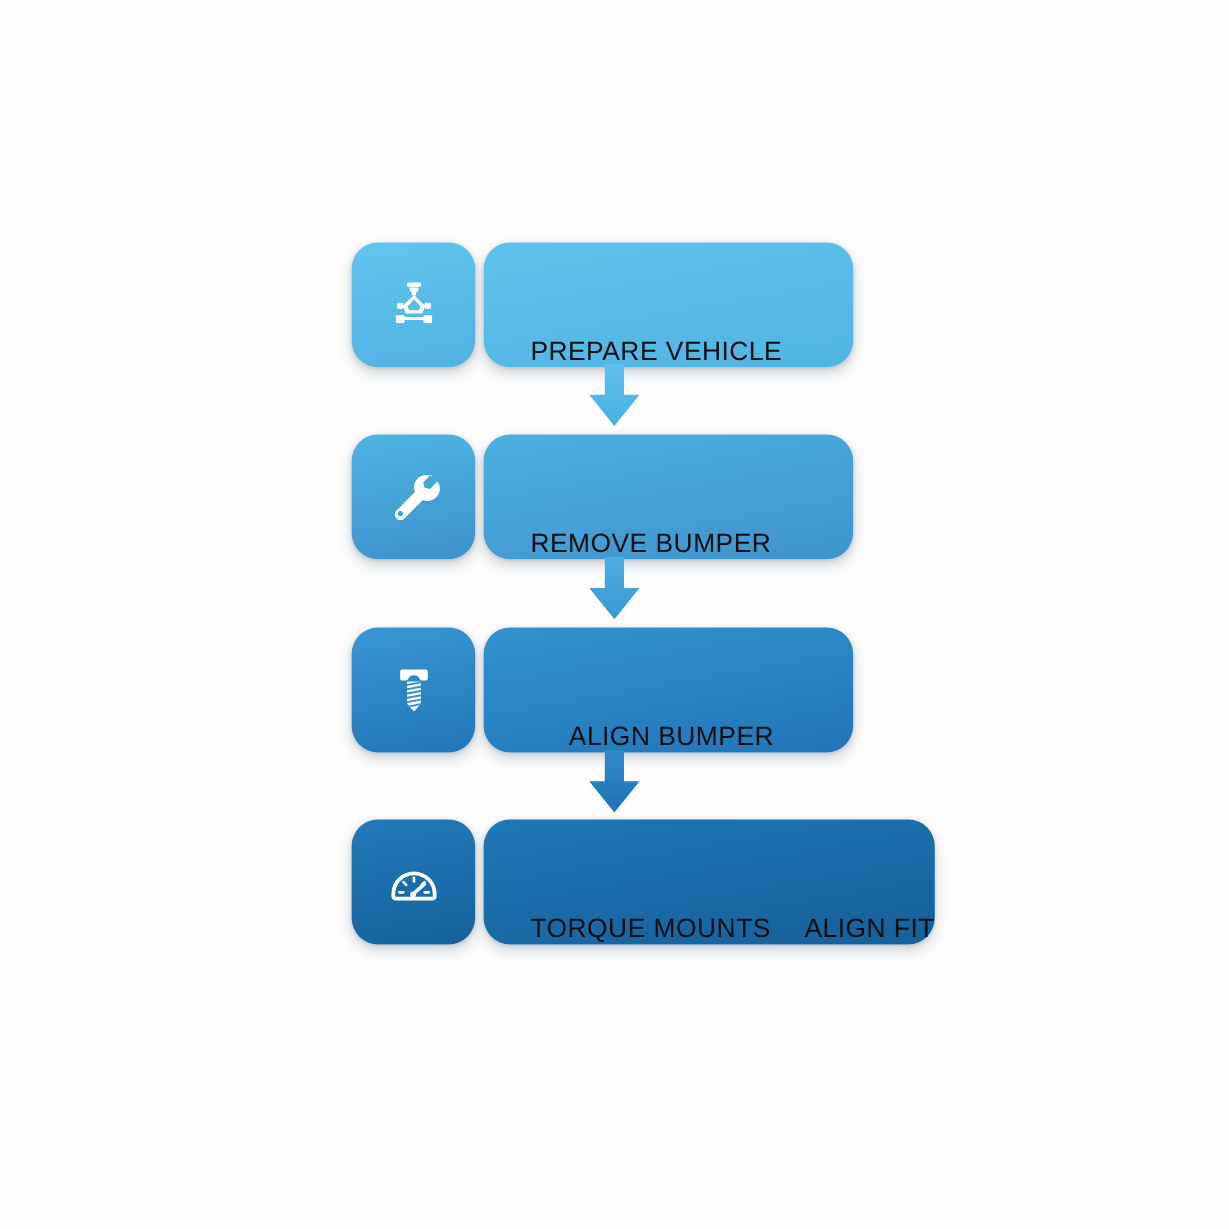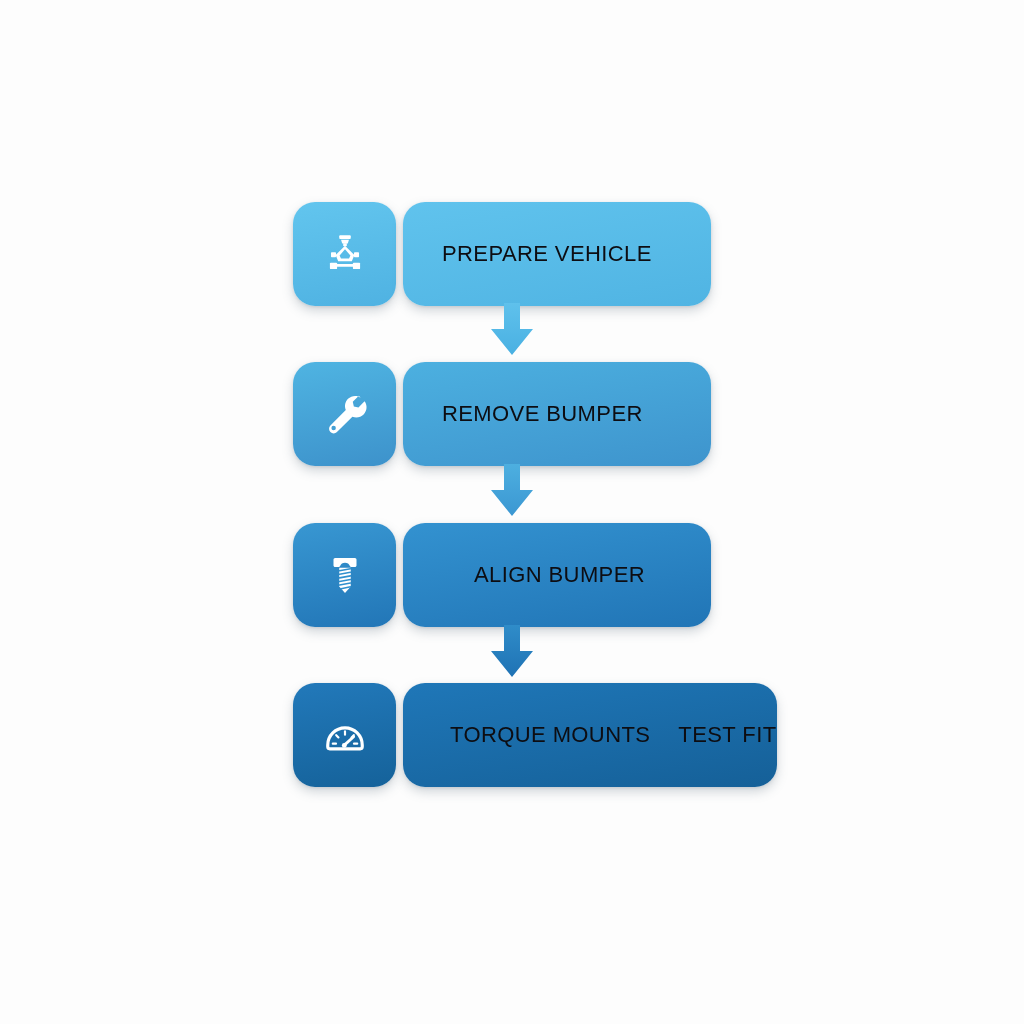--- a/index.html
+++ b/index.html
@@ -41,21 +41,21 @@
     box-shadow: 0 5px 11px rgba(110,125,140,0.30),
                 0 1px 3px rgba(110,125,140,0.20);
   }
 
   .label-pane {
     position: relative;
     margin-left: 7px;
     flex: 1 1 auto;
     border-radius: 22px;
     display: flex;
-    align-items: center;
+    align-items: flex-end;
     box-shadow: 0 5px 11px rgba(110,125,140,0.30),
                 0 1px 3px rgba(110,125,140,0.20);
   }
 
   .label-pane .texts {
     display: flex;
     align-items: center;
     padding-left: 39px;
     gap: 28px;
     white-space: nowrap;
@@ -72,21 +72,21 @@
   .s1 .icon-pane  { background: linear-gradient(170deg, #62c5ee 0%, #4fb2e2 100%); }
   .s1 .label-pane { background: linear-gradient(170deg, #60c3ed 0%, #50b4e3 100%); }
 
   .s2 .icon-pane  { background: linear-gradient(170deg, #4fb4e2 0%, #3d92cb 100%); }
   .s2 .label-pane { background: linear-gradient(170deg, #4cb0e0 0%, #3e94cd 100%); }
 
   .s3 .icon-pane  { background: linear-gradient(170deg, #3897d2 0%, #2276b7 100%); }
   .s3 .label-pane { background: linear-gradient(170deg, #3392d0 0%, #2175b6 100%); padding-left: 32px; }
 
   .s4 .icon-pane  { background: linear-gradient(170deg, #2279ba 0%, #15629a 100%); }
-  .s4 .label-pane { background: linear-gradient(170deg, #1f77b8 0%, #156098 100%); padding-left: 8px; }
+  .s4 .label-pane { background: linear-gradient(170deg, #1f77b8 0%, #156098 100%); }
 
   
   .s1 { top: 202px; }
   .s2 { top: 362px; }
   .s3 { top: 523px; }
   .s4 { top: 683px; }
 
   
   .connector {
     position: absolute;
@@ -217,18 +217,18 @@
           <line x1="15" y1="44" x2="19.5" y2="44"></line>
           <line x1="49" y1="44" x2="44.5" y2="44"></line>
         </g>
         <line x1="31" y1="46" x2="44" y2="34.5" stroke="#ffffff" stroke-width="4" stroke-linecap="round"></line>
         <circle cx="31" cy="46.5" r="3.4" fill="#ffffff"></circle>
       </svg>
     </div>
     <div class="label-pane">
       <div class="texts">
         <span class="step-label">TORQUE MOUNTS</span>
-        <span class="step-label">TEST FIT</span>
+        <span class="step-label">ALIGN FIT</span>
       </div>
     </div>
   </div>
 
 </div>
 
 </body></html>

